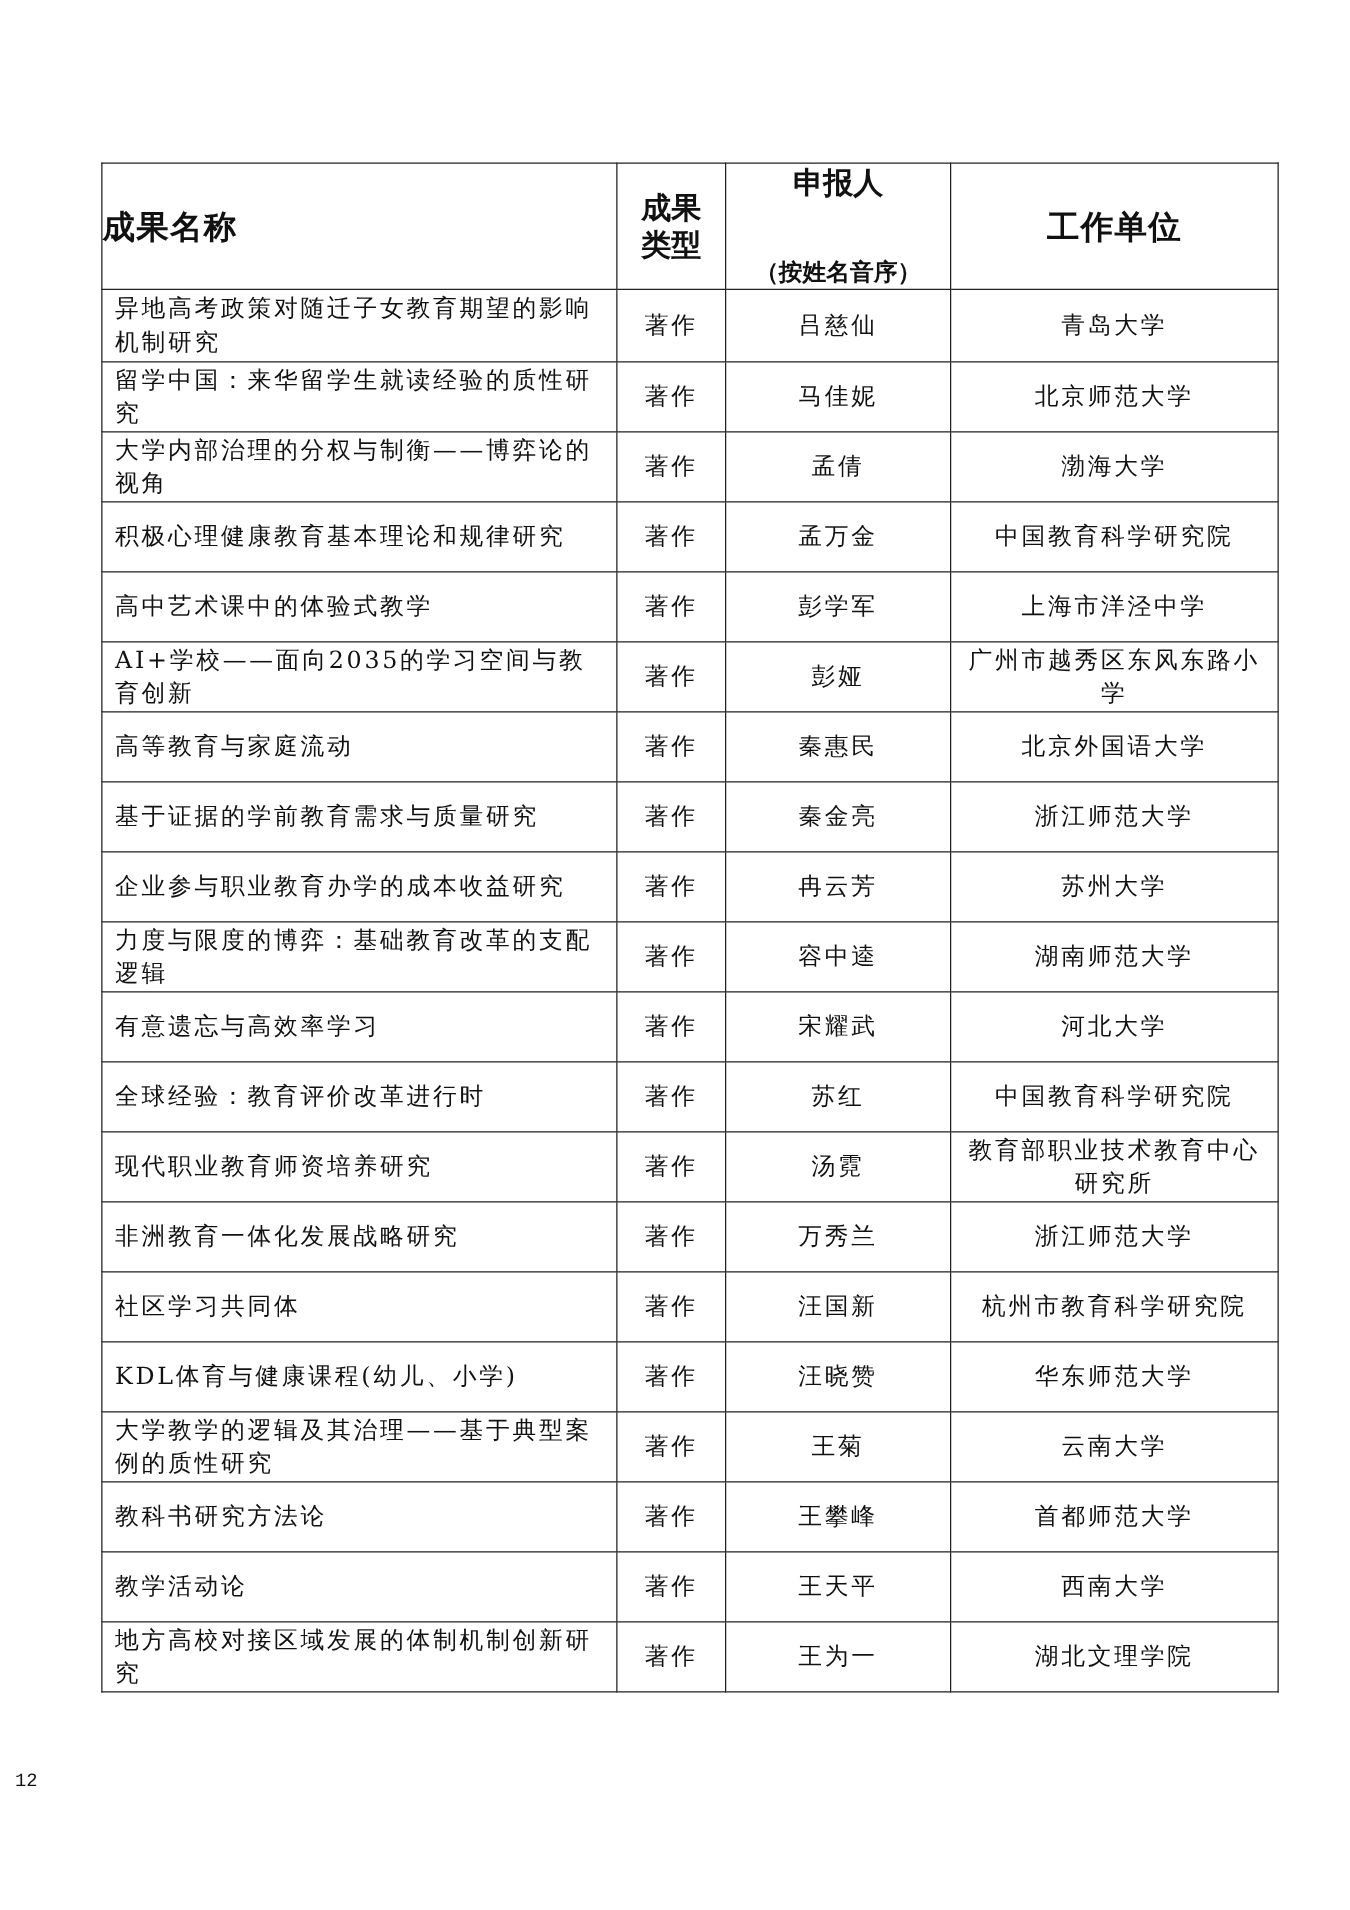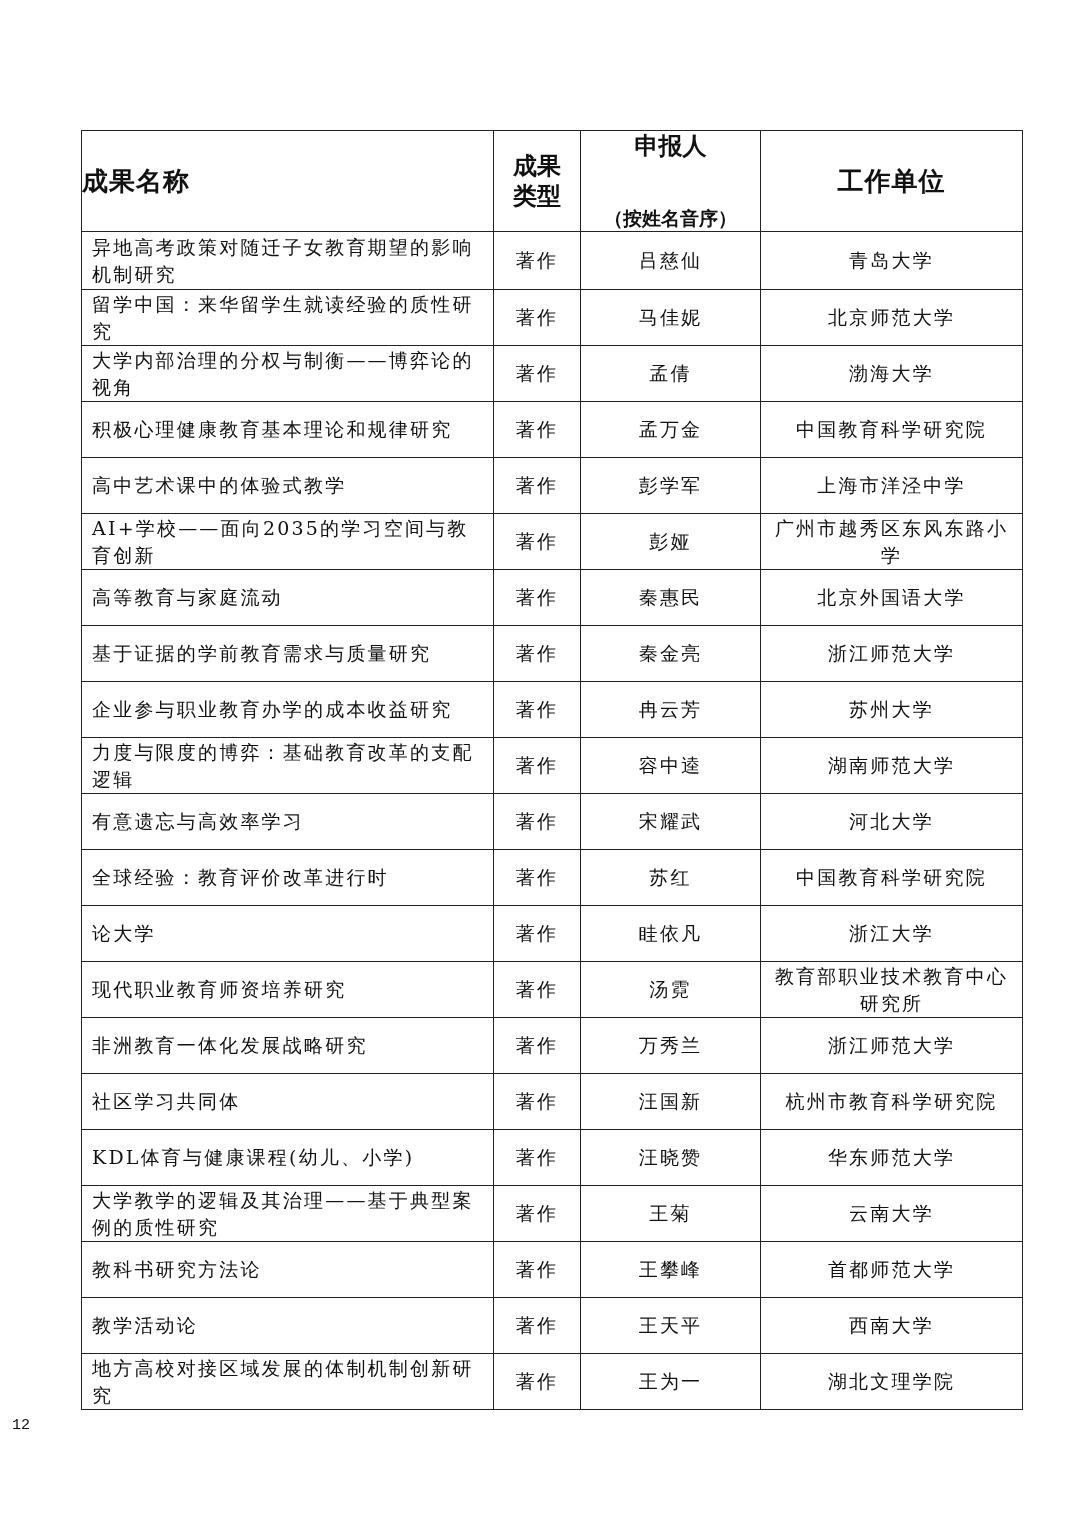--- a/index.html
+++ b/index.html
@@ -114,26 +114,20 @@
           <td class="c-applicant">宋耀武</td>
           <td class="c-unit">河北大学</td>
         </tr>
         <tr class="row">
           <td class="c-title">全球经验：教育评价改革进行时</td>
           <td class="c-type">著作</td>
           <td class="c-applicant">苏红</td>
           <td class="c-unit">中国教育科学研究院</td>
         </tr>
         <tr class="row">
-          <td class="c-title">论大学</td>
-          <td class="c-type">著作</td>
-          <td class="c-applicant">眭依凡</td>
-          <td class="c-unit">浙江大学</td>
-        </tr>
-        <tr class="row">
           <td class="c-title">现代职业教育师资培养研究</td>
           <td class="c-type">著作</td>
           <td class="c-applicant">汤霓</td>
           <td class="c-unit">教育部职业技术教育中心研究所</td>
         </tr>
         <tr class="row">
           <td class="c-title">非洲教育一体化发展战略研究</td>
           <td class="c-type">著作</td>
           <td class="c-applicant">万秀兰</td>
           <td class="c-unit">浙江师范大学</td>

